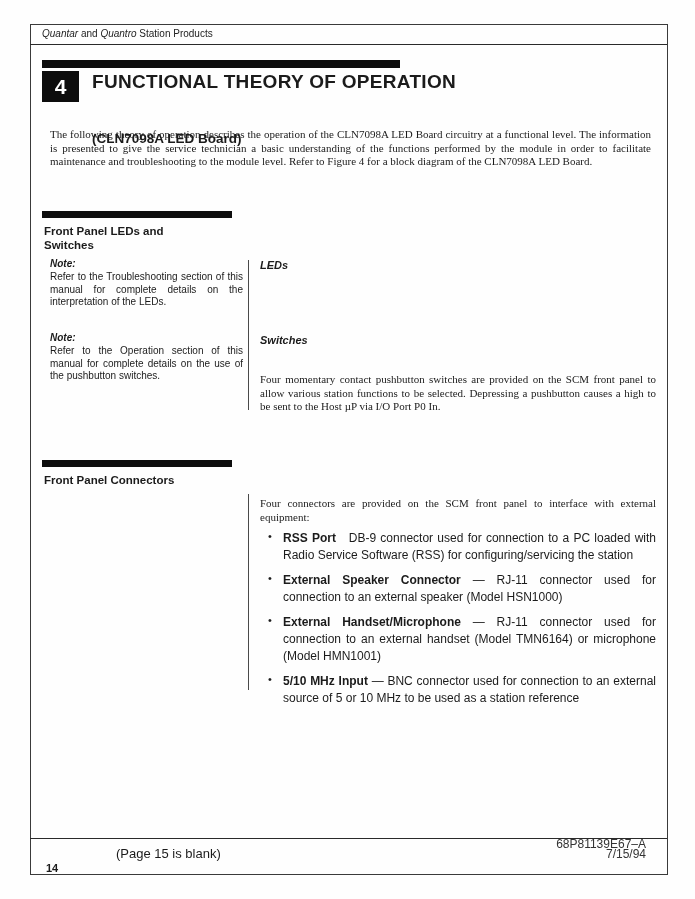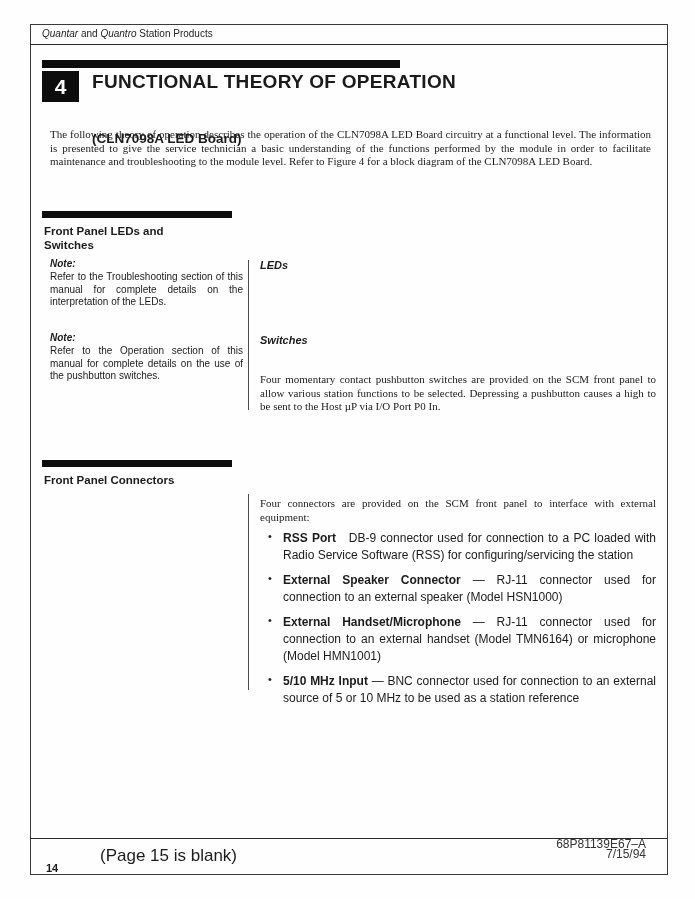--- a/index.html
+++ b/index.html
@@ -23,21 +23,21 @@
   .note-label{font-size:10px;font-weight:bold;font-style:italic;}
   .note-text{font-size:10px;line-height:12.5px;text-align:justify;width:193px;}
   .sub-head{font-size:11px;font-weight:bold;font-style:italic;}
   .rcol{left:260px;width:396px;}
   .bullets{left:268px;top:530px;width:388px;}
   .bullet{display:flex;margin-bottom:8px;}
   .bullet .dot{width:15px;flex:none;font-size:11px;line-height:13.5px;}
   .bullet .btxt{flex:1;font-size:12px;line-height:17px;text-align:justify;}
   .bullet .btxt b{font-weight:bold;}
   .footer-num{left:46px;top:844px;font-size:11px;font-weight:bold;margin-top:18px;}
-  .footer-note{left:100px;top:846px;font-size:17px;}
+  .footer-note{left:116px;top:846px;font-size:13px;}
   .docid{left:500px;top:840px;width:146px;text-align:right;font-size:12px;line-height:9.5px;color:#333;}
 </style>
 </head>
 <body>
 
 <div class="page">
 
   <div class="abs frame"></div>
 
   <div class="abs running-header"><i>Quantar</i><span> and </span><i>Quantro</i><span> Station Products</span></div>

